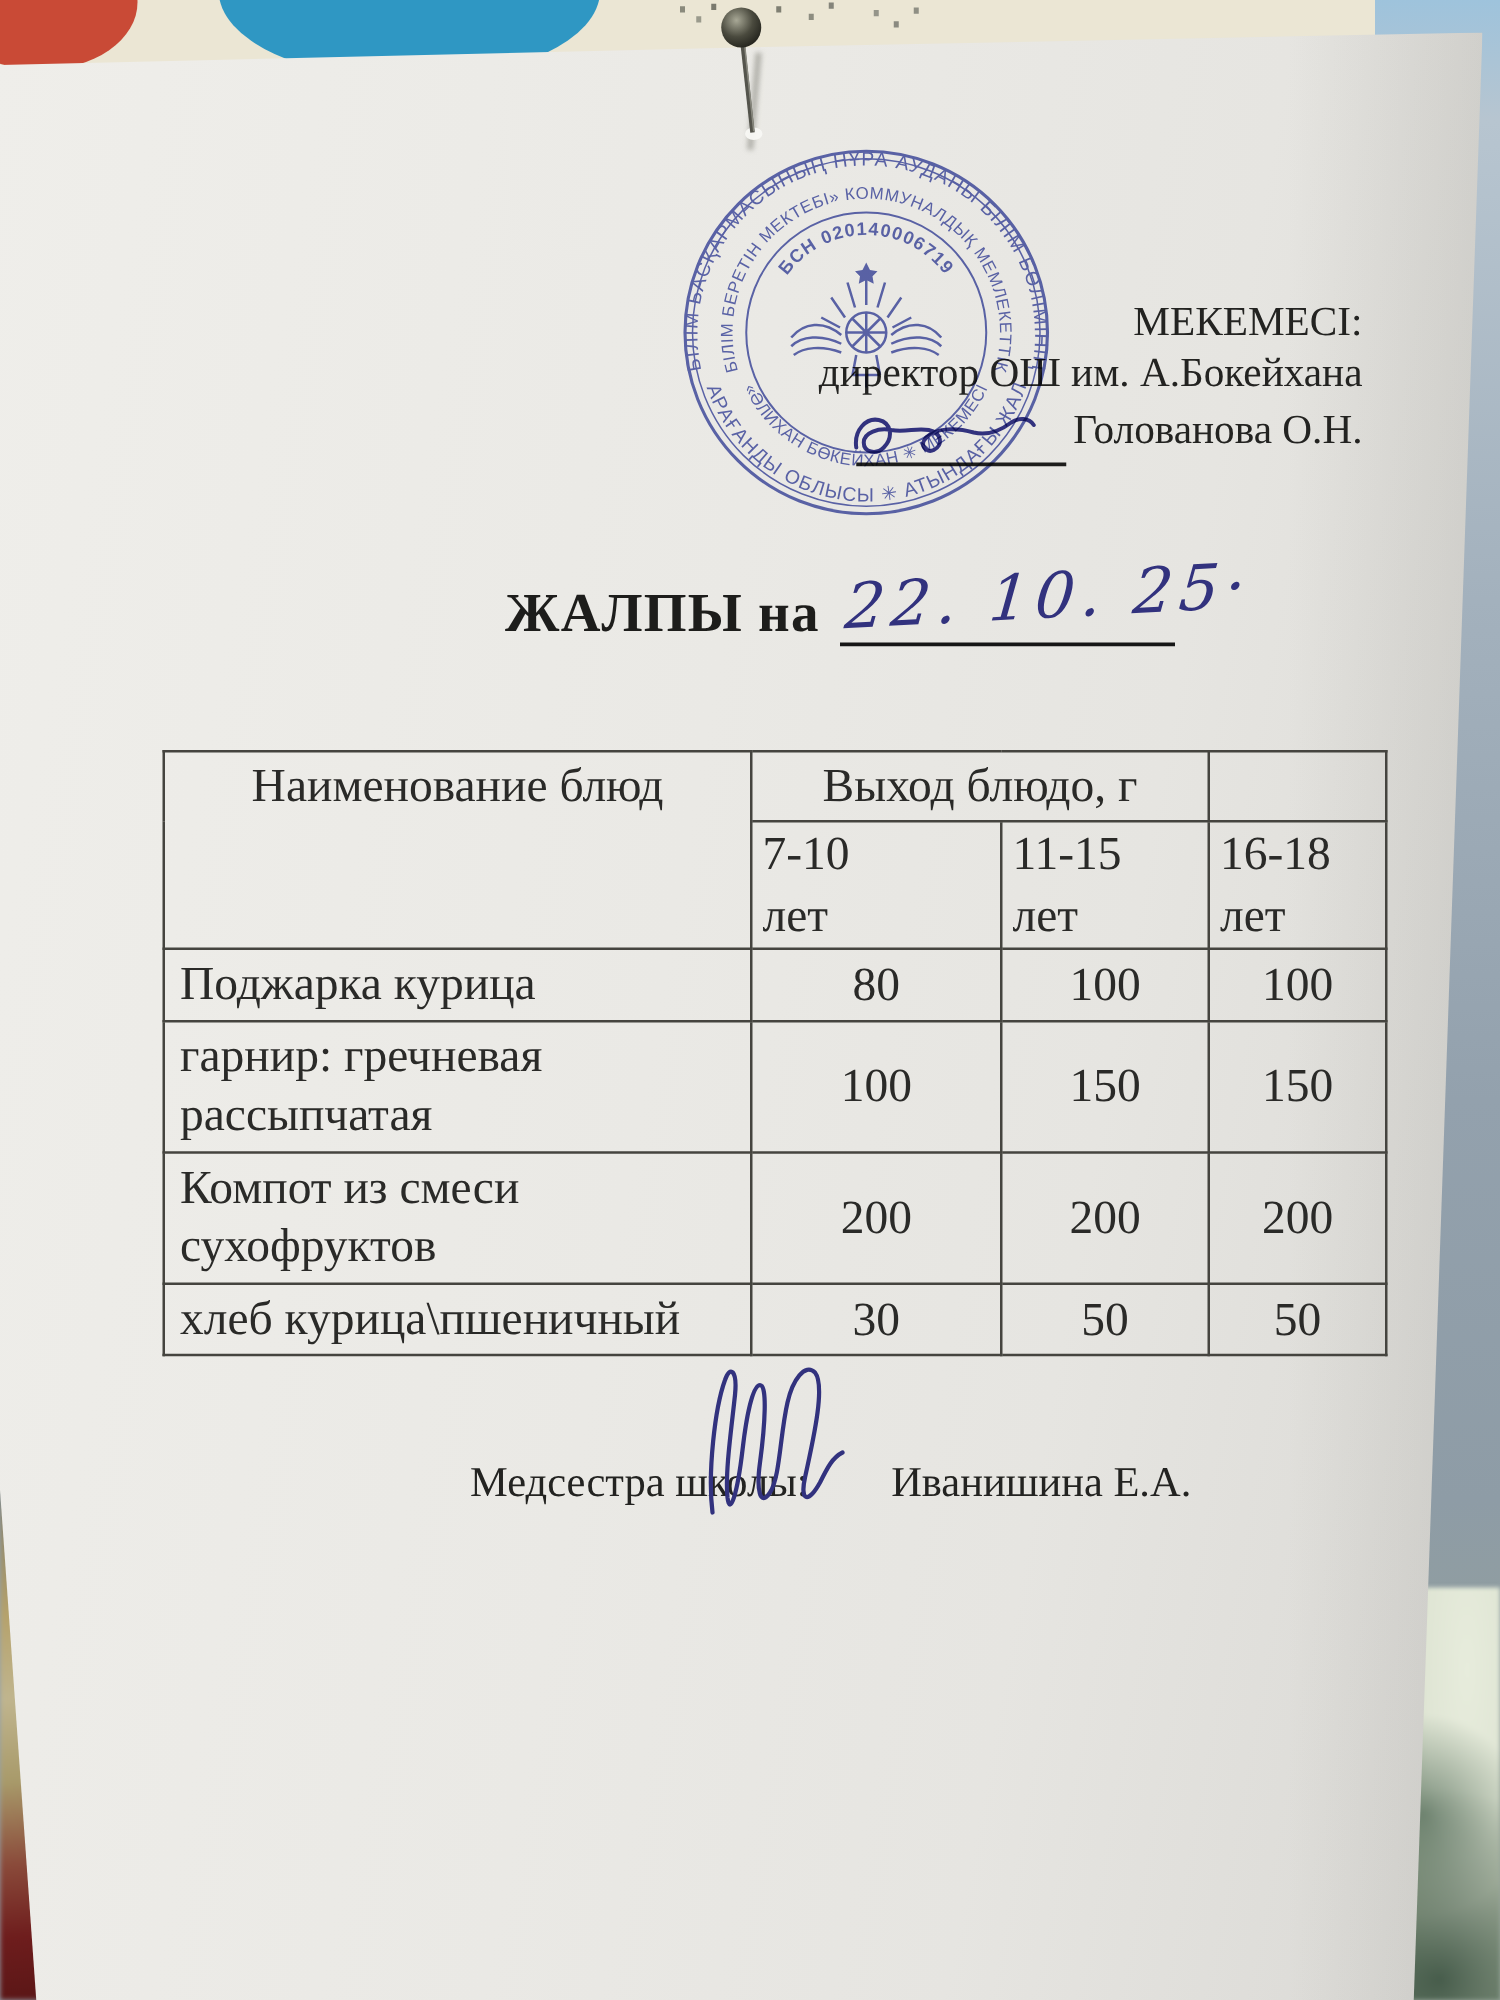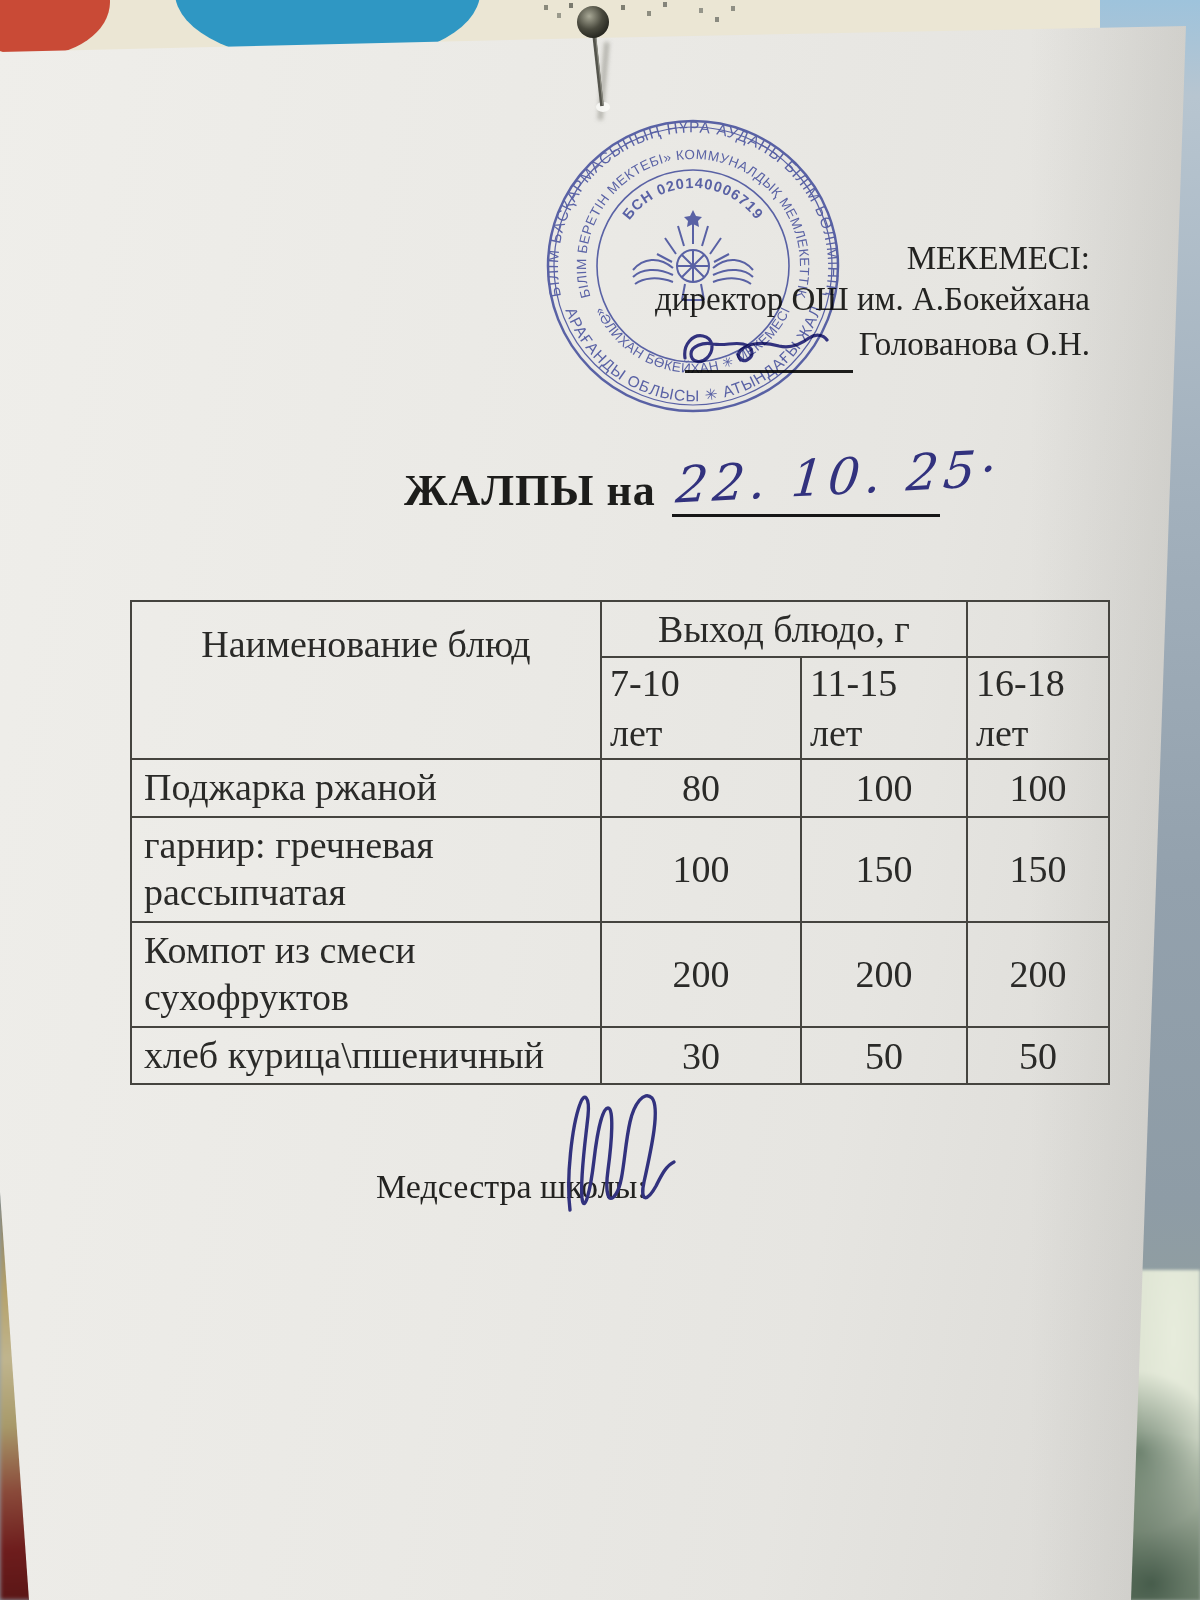--- a/index.html
+++ b/index.html
@@ -56,21 +56,21 @@
   .date-hand{position:absolute;left:4px;top:-12px;font-family:"DejaVu Serif",serif;font-style:italic;
     font-size:50px;color:#32327e;letter-spacing:5px;white-space:nowrap;
     transform:rotate(-3deg) skewX(-8deg);}
 
   
   .menu-table{position:absolute;left:130px;top:600px;width:978px;border-collapse:collapse;
     table-layout:fixed;font-size:38px;color:#2a2a28;}
   .menu-table th,.menu-table td{border:2.5px solid #45443f;font-weight:normal;padding:0 8px;}
   .menu-table .h1{height:56px;}
   .menu-table .h2{height:102px;}
-  .menu-table .name-col{vertical-align:top;text-align:center;padding-top:20px;}
+  .menu-table .name-col{vertical-align:top;text-align:center;padding-top:5px;}
   .menu-table .group-h{text-align:center;margin-left:48px;}
   .menu-table .age-h{text-align:left;line-height:1.32;}
   .menu-table .age-h span{display:block;}
   .menu-table td.dish{text-align:left;padding:4px 12px;line-height:1.25;}
   .menu-table td.val{text-align:center;}
   .menu-table .r1{height:48px;}
   .menu-table .r2{height:100px;}
   .menu-table .r3{height:96px;}
   .menu-table .r4{height:48px;}
 
@@ -147,21 +147,21 @@
             <span>лет</span>
           </th>
           <th class="age-h">
             <span>16-18</span>
             <span>лет</span>
           </th>
         </tr>
       </thead>
       <tbody>
         <tr class="r1">
-          <td class="dish">Поджарка ржаной</td>
+          <td class="dish">Поджарка курица</td>
           <td class="val">80</td>
           <td class="val">100</td>
           <td class="val">100</td>
         </tr>
         <tr class="r2">
           <td class="dish">гарнир: гречневая рассыпчатая</td>
           <td class="val">100</td>
           <td class="val">150</td>
           <td class="val">150</td>
         </tr>
@@ -176,20 +176,21 @@
           <td class="val">30</td>
           <td class="val">50</td>
           <td class="val">50</td>
         </tr>
       </tbody>
     </table>
 
     <div class="footer">
       <span>Медсестра школы:</span>
       <span class="gap"></span>
+      <span>Иванишина Е.А.</span>
       <svg class="sig-nurse" width="130" height="150" viewBox="0 0 130 150">
         <path class="ink" stroke-width="3.4" d="M14,128 C10,96 16,44 24,22 C28,10 34,14 32,34 C29,62 24,96 26,116 C28,132 34,112 38,78
              C41,52 46,26 52,26 C58,26 56,58 52,88 C49,110 52,124 60,112 C68,100 68,66 74,40
              C78,22 88,8 96,16 C104,26 96,64 88,100 C84,118 90,122 100,104 C106,92 110,84 118,80"></path>
       </svg>
     </div>
 
     <svg class="stamp" width="300" height="300" viewBox="-150 -150 300 300">
       <defs>
         <path id="arcOutTop" d="M -131,34 A 135,135 0 1 1 131,34"></path>

